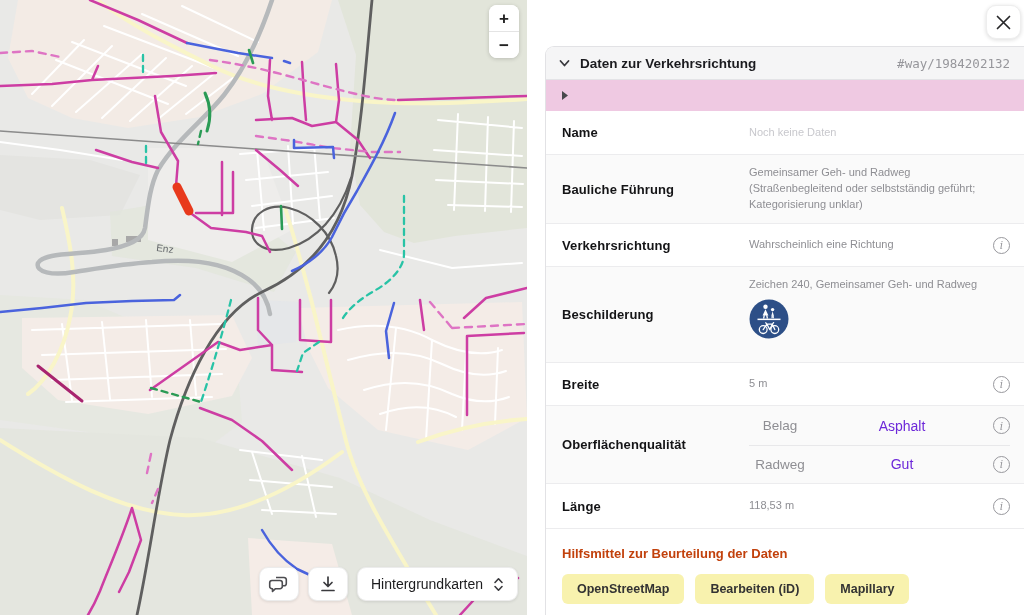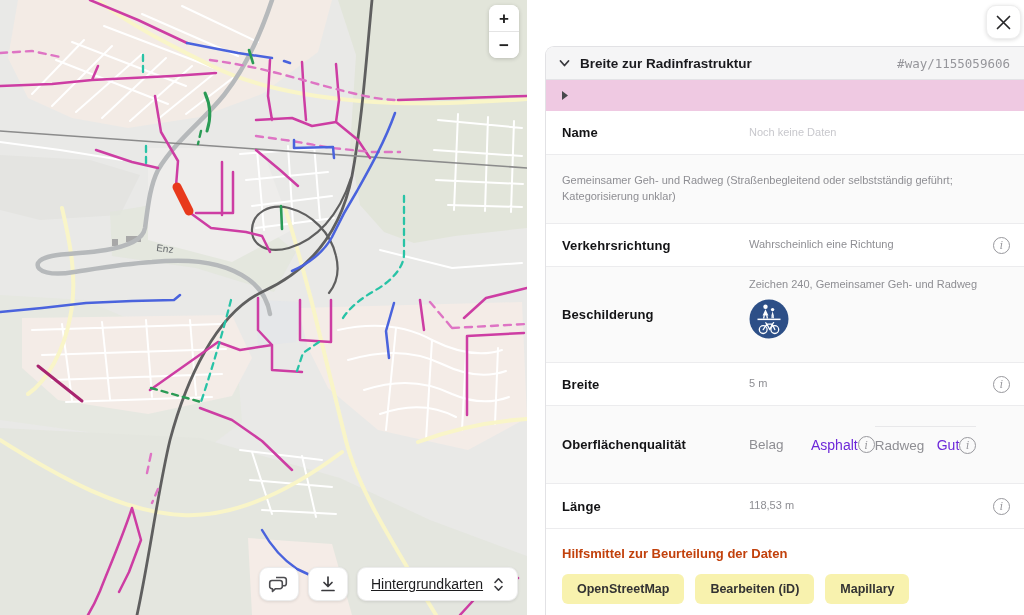--- a/index.html
+++ b/index.html
@@ -14,21 +14,21 @@
   .zoom-ctrl { position:absolute; left:489px; top:5px; width:30px; height:53px;
     background:#fff; border-radius:8px; box-shadow:0 1px 4px rgba(0,0,0,.18);
     display:flex; flex-direction:column; overflow:hidden; }
   .zoom-ctrl button { flex:1; border:none; background:#fff; font-size:17px; font-weight:700;
     color:#222; cursor:pointer; line-height:1; }
   .zoom-ctrl button:first-child { border-bottom:1px solid #e4e4e4; }
 
   .map-bottom { position:absolute; left:259px; top:567px; display:flex; gap:9px; }
   .mini-btn { height:34px; background:#fff; border:1px solid #ececec; border-radius:9px;
     box-shadow:0 1px 3px rgba(0,0,0,.10); display:flex; align-items:center; justify-content:center;
-    cursor:pointer;text-decoration:underline; }
+    cursor:pointer; }
   .mini-btn.icon-only { width:40px; }
   .bg-btn { padding:0 13px; gap:10px; font-size:14px; color:#1c1c1e; font-family:"Liberation Sans",sans-serif; }
 
   
   .panel { position:absolute; left:527px; top:0; width:497px; height:615px; background:#fff; }
   .close-btn { position:absolute; top:5px; right:3px; width:35px; height:34px; background:#fff;
     border:1px solid #eee; border-radius:10px; box-shadow:0 1px 4px rgba(0,0,0,.14);
     display:flex; align-items:center; justify-content:center; cursor:pointer; }
 
   .card { position:absolute; left:18px; top:46px; right:0; bottom:0;
@@ -52,21 +52,21 @@
     display:flex; align-items:center; justify-content:center; cursor:pointer; }
 
   .row.h44 { min-height:44px; } .row.h69 { min-height:69px; } .row.h43 { min-height:43px; }
   .row.h96 { min-height:96px; align-items:flex-start; }
   .row.h96 .row-label { padding-top:40px; }
   .row.h96 .row-value { padding-top:10px; }
   .row.h78 { min-height:78px; } .row.h45 { min-height:45px; }
 
   .sign-240 { margin-top:6px; width:40px; height:40px; display:block; }
 
-  .subrows { flex:1; display:flex; flex-direction:row; }
+  .subrows { flex:1; display:flex; flex-direction:column;text-align:center; }
   .subrow { display:flex; align-items:center; min-height:38px; }
   .subrow + .subrow { border-top:1px solid #e8e8ea; }
   .sub-key { width:62px; font-size:13.5px; color:#8e8e93; }
   .sub-val { flex:1; font-size:14px; color:#6d28d9; }
 
   .tools { padding:17px 14px 0 16px; }
   .tools-heading { font-size:13px; font-weight:700; color:#c2410c; margin-bottom:13px; }
   .tool-btns { display:flex; gap:11px; }
   .tool-btn { background:#f8f2ae; border:none; border-radius:6px; padding:8px 15px;
     font-size:12.5px; font-weight:700; color:#333; font-family:"Liberation Sans",sans-serif; cursor:pointer; }
@@ -208,36 +208,37 @@
         <path d="M1.5,1.5 L13.5,13.5 M13.5,1.5 L1.5,13.5" fill="none"></path>
       </svg>
     </div>
 
     <div class="card">
 
       <div class="card-header">
         <svg width="13" height="12" viewBox="0 0 13 12" fill="none" stroke="#3a3a3e" stroke-width="1.8" stroke-linecap="round" stroke-linejoin="round">
           <path d="M2.5,4 L6.5,8.5 L10.5,4"></path>
         </svg>
-        <span class="card-title">Breite zur Radinfrastruktur</span>
-        <span class="way-id">#way/1155059606</span>
+        <span class="card-title">Daten zur Verkehrsrichtung</span>
+        <span class="way-id">#way/1984202132</span>
       </div>
 
       <div class="banner">
         <svg width="6" height="9" viewBox="0 0 6 9">
           <polygon points="0,0 6,4.5 0,9" fill="#48484c"></polygon>
         </svg>
       </div>
 
       <div class="row h44">
         <span class="row-label">Name</span>
         <span class="row-value placeholder">Noch keine Daten</span>
       </div>
 
       <div class="row alt h69">
+        <span class="row-label">Bauliche Führung</span>
         <span class="row-value">Gemeinsamer Geh- und Radweg (Straßenbegleitend oder selbstständig geführt; Kategorisierung unklar)</span>
       </div>
 
       <div class="row h43">
         <span class="row-label">Verkehrsrichtung</span>
         <span class="row-value">Wahrscheinlich eine Richtung</span>
         <span class="info-icon">i</span>
       </div>
 
       <div class="row alt h96">

